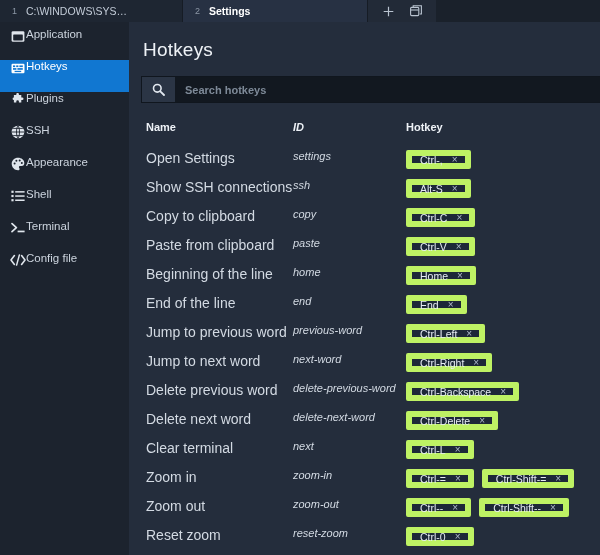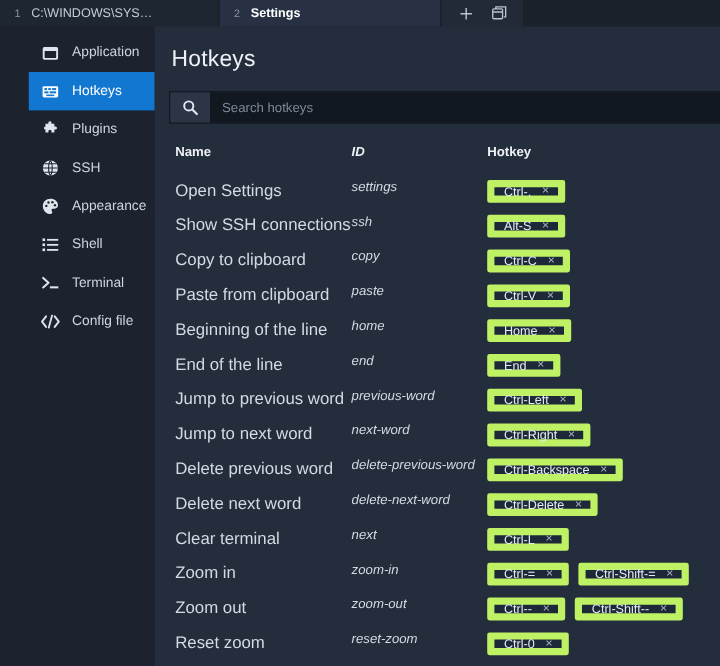--- a/index.html
+++ b/index.html
@@ -83,28 +83,26 @@
   .sidebar {
     width: 129px;
     flex: none;
     background: #1c232e;
     padding-top: 6px;
     box-sizing: border-box;
     overflow: hidden;
   }
   .nav-item {
     display: flex;
-    align-items: center;
-    gap: 10px;
+    align-items: flex-start;
     height: 32px;
     padding: 0 10px;
     box-sizing: border-box;
     cursor: pointer;
     color: #ccd4de;
-    margin-left: 24px;
   }
   .nav-item.active {
     background: #1177d1;
     color: #ffffff;
   }
   .nav-icon {
     width: 16px;
     height: 16px;
     flex: none;
     display: flex;
@@ -158,20 +156,21 @@
   .search-input {
     flex: 1;
     background: #121820;
     border: none;
     outline: none;
     color: #d9e0e8;
     font-family: "Liberation Sans", sans-serif;
     font-size: 11px;
     padding: 0 10px;
     min-width: 0;
+    font-weight: bold;
   }
   .search-input::placeholder { color: #7e8a98; }
 
   
   .table {
     margin-top: 18px;
     padding-left: 17px;
     box-sizing: border-box;
   }
   .trow {

